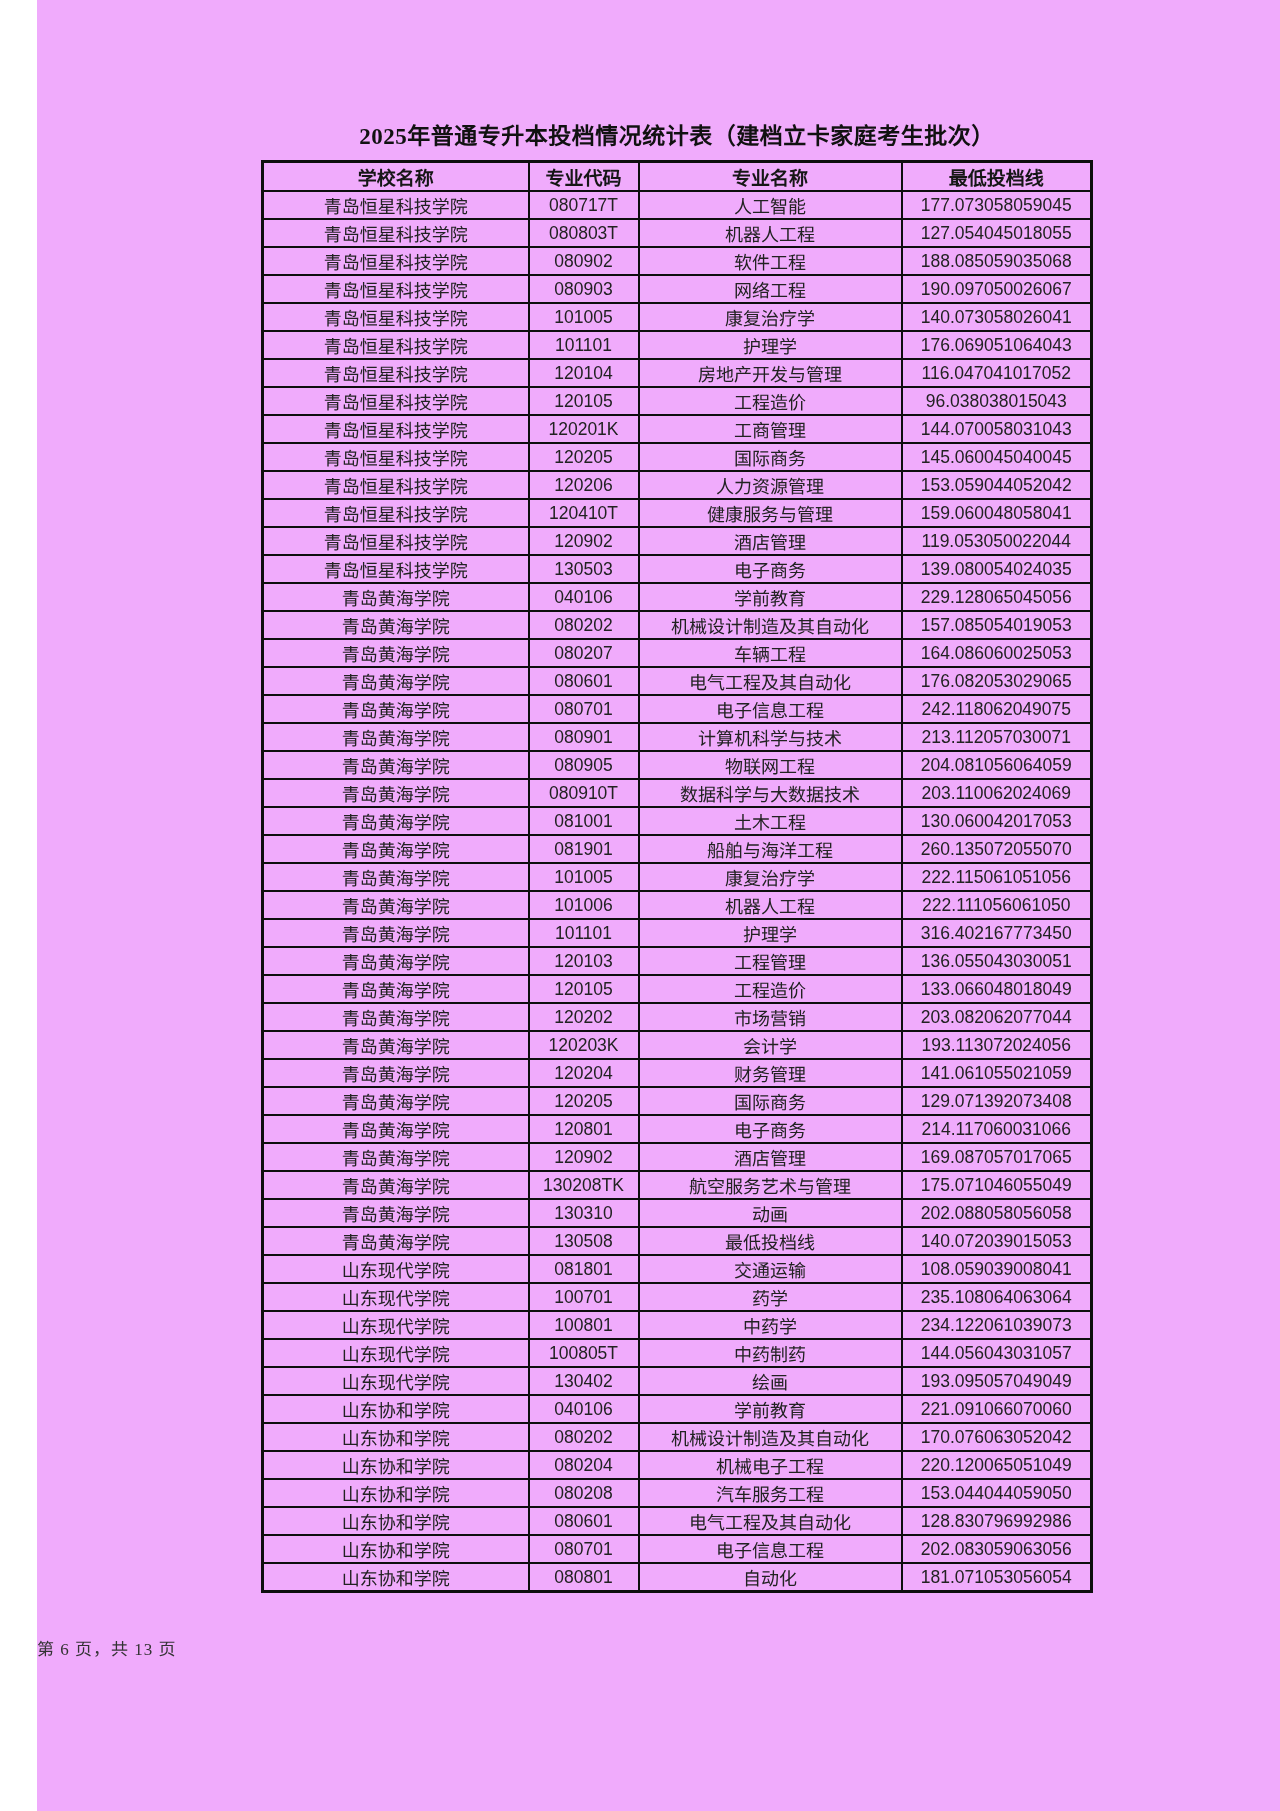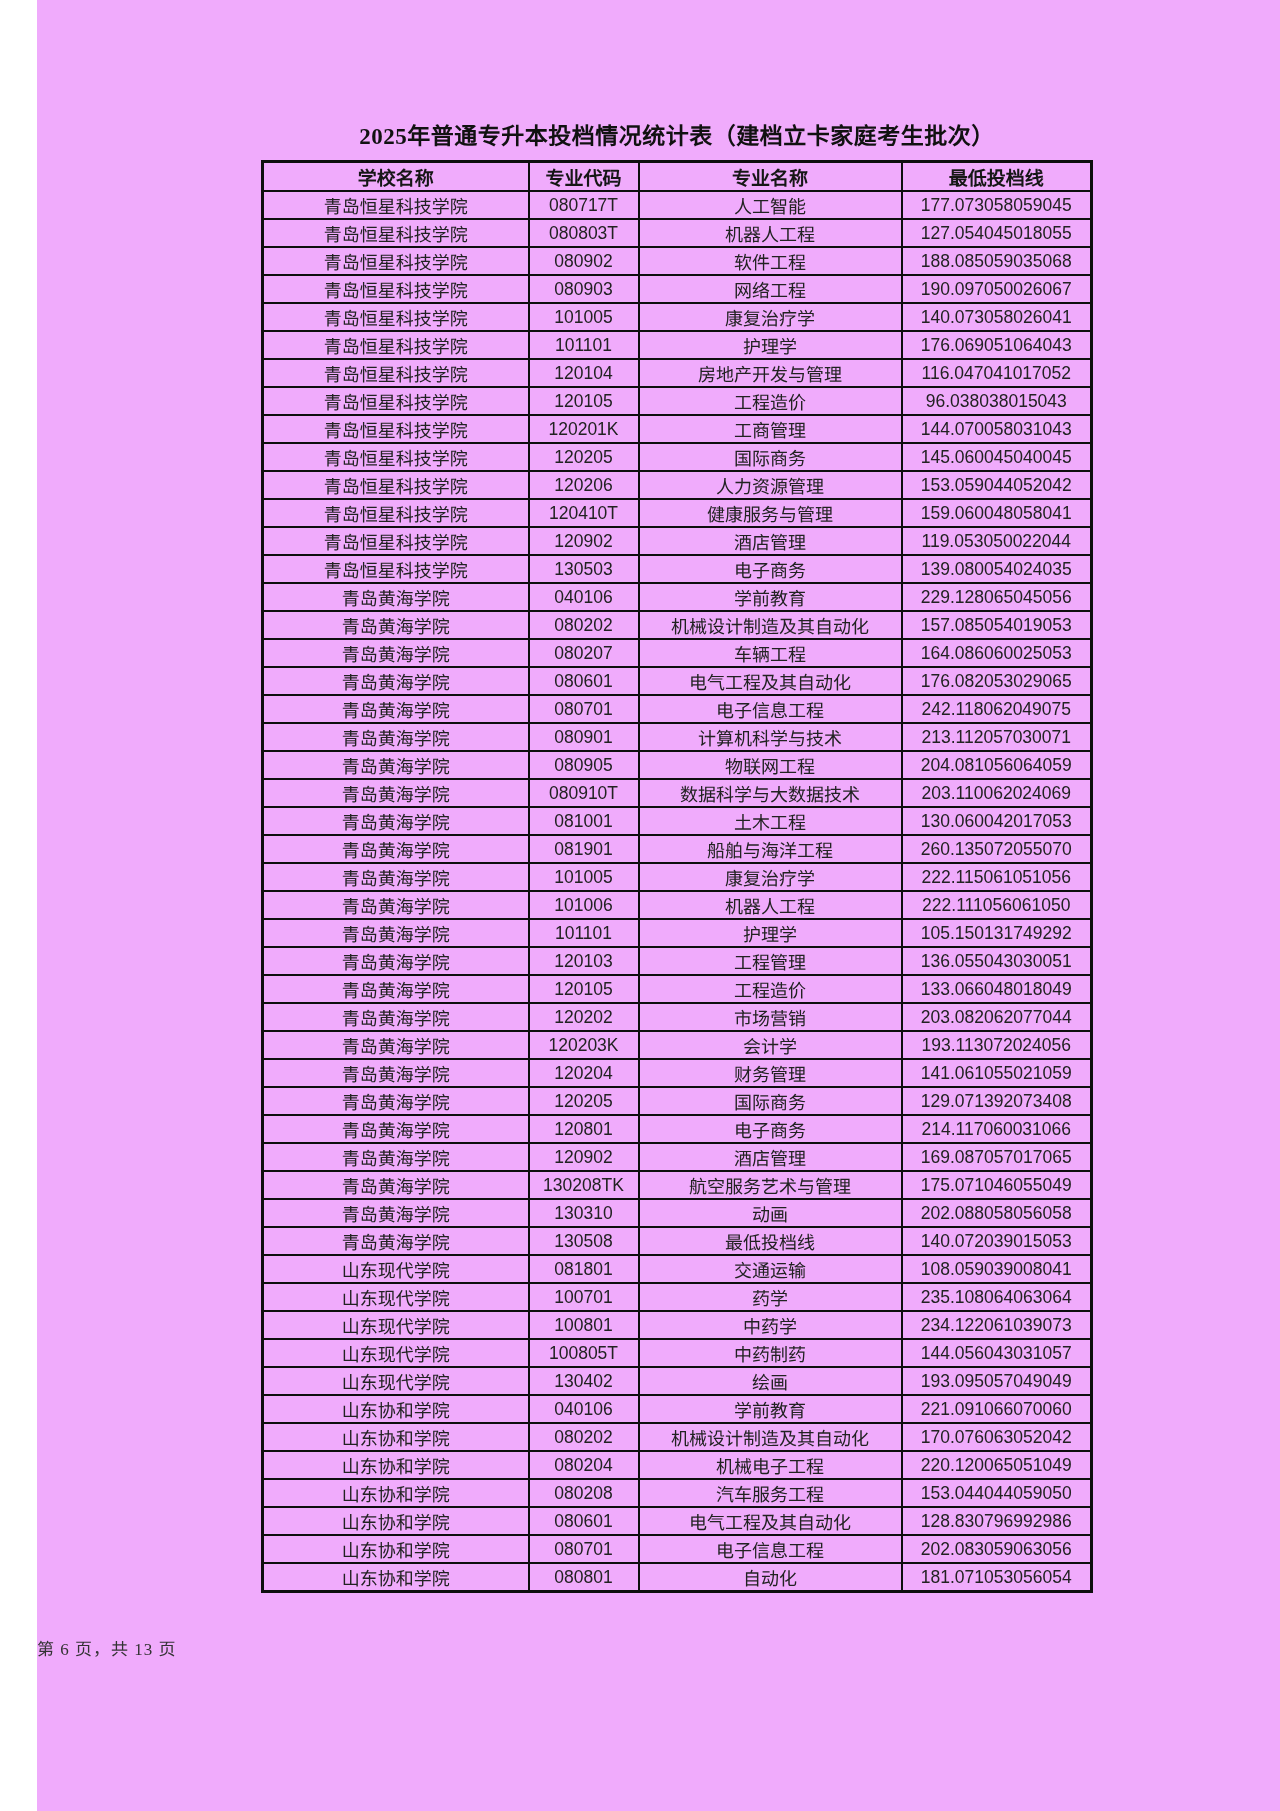--- a/index.html
+++ b/index.html
@@ -242,21 +242,21 @@
         <tr>
           <td>青岛黄海学院</td>
           <td class="num">101006</td>
           <td>机器人工程</td>
           <td class="num">222.111056061050</td>
         </tr>
         <tr>
           <td>青岛黄海学院</td>
           <td class="num">101101</td>
           <td>护理学</td>
-          <td class="num">105.150131749292</td>
+          <td class="num">316.402167773450</td>
         </tr>
         <tr>
           <td>青岛黄海学院</td>
           <td class="num">120103</td>
           <td>工程管理</td>
           <td class="num">136.055043030051</td>
         </tr>
         <tr>
           <td>青岛黄海学院</td>
           <td class="num">120105</td>

